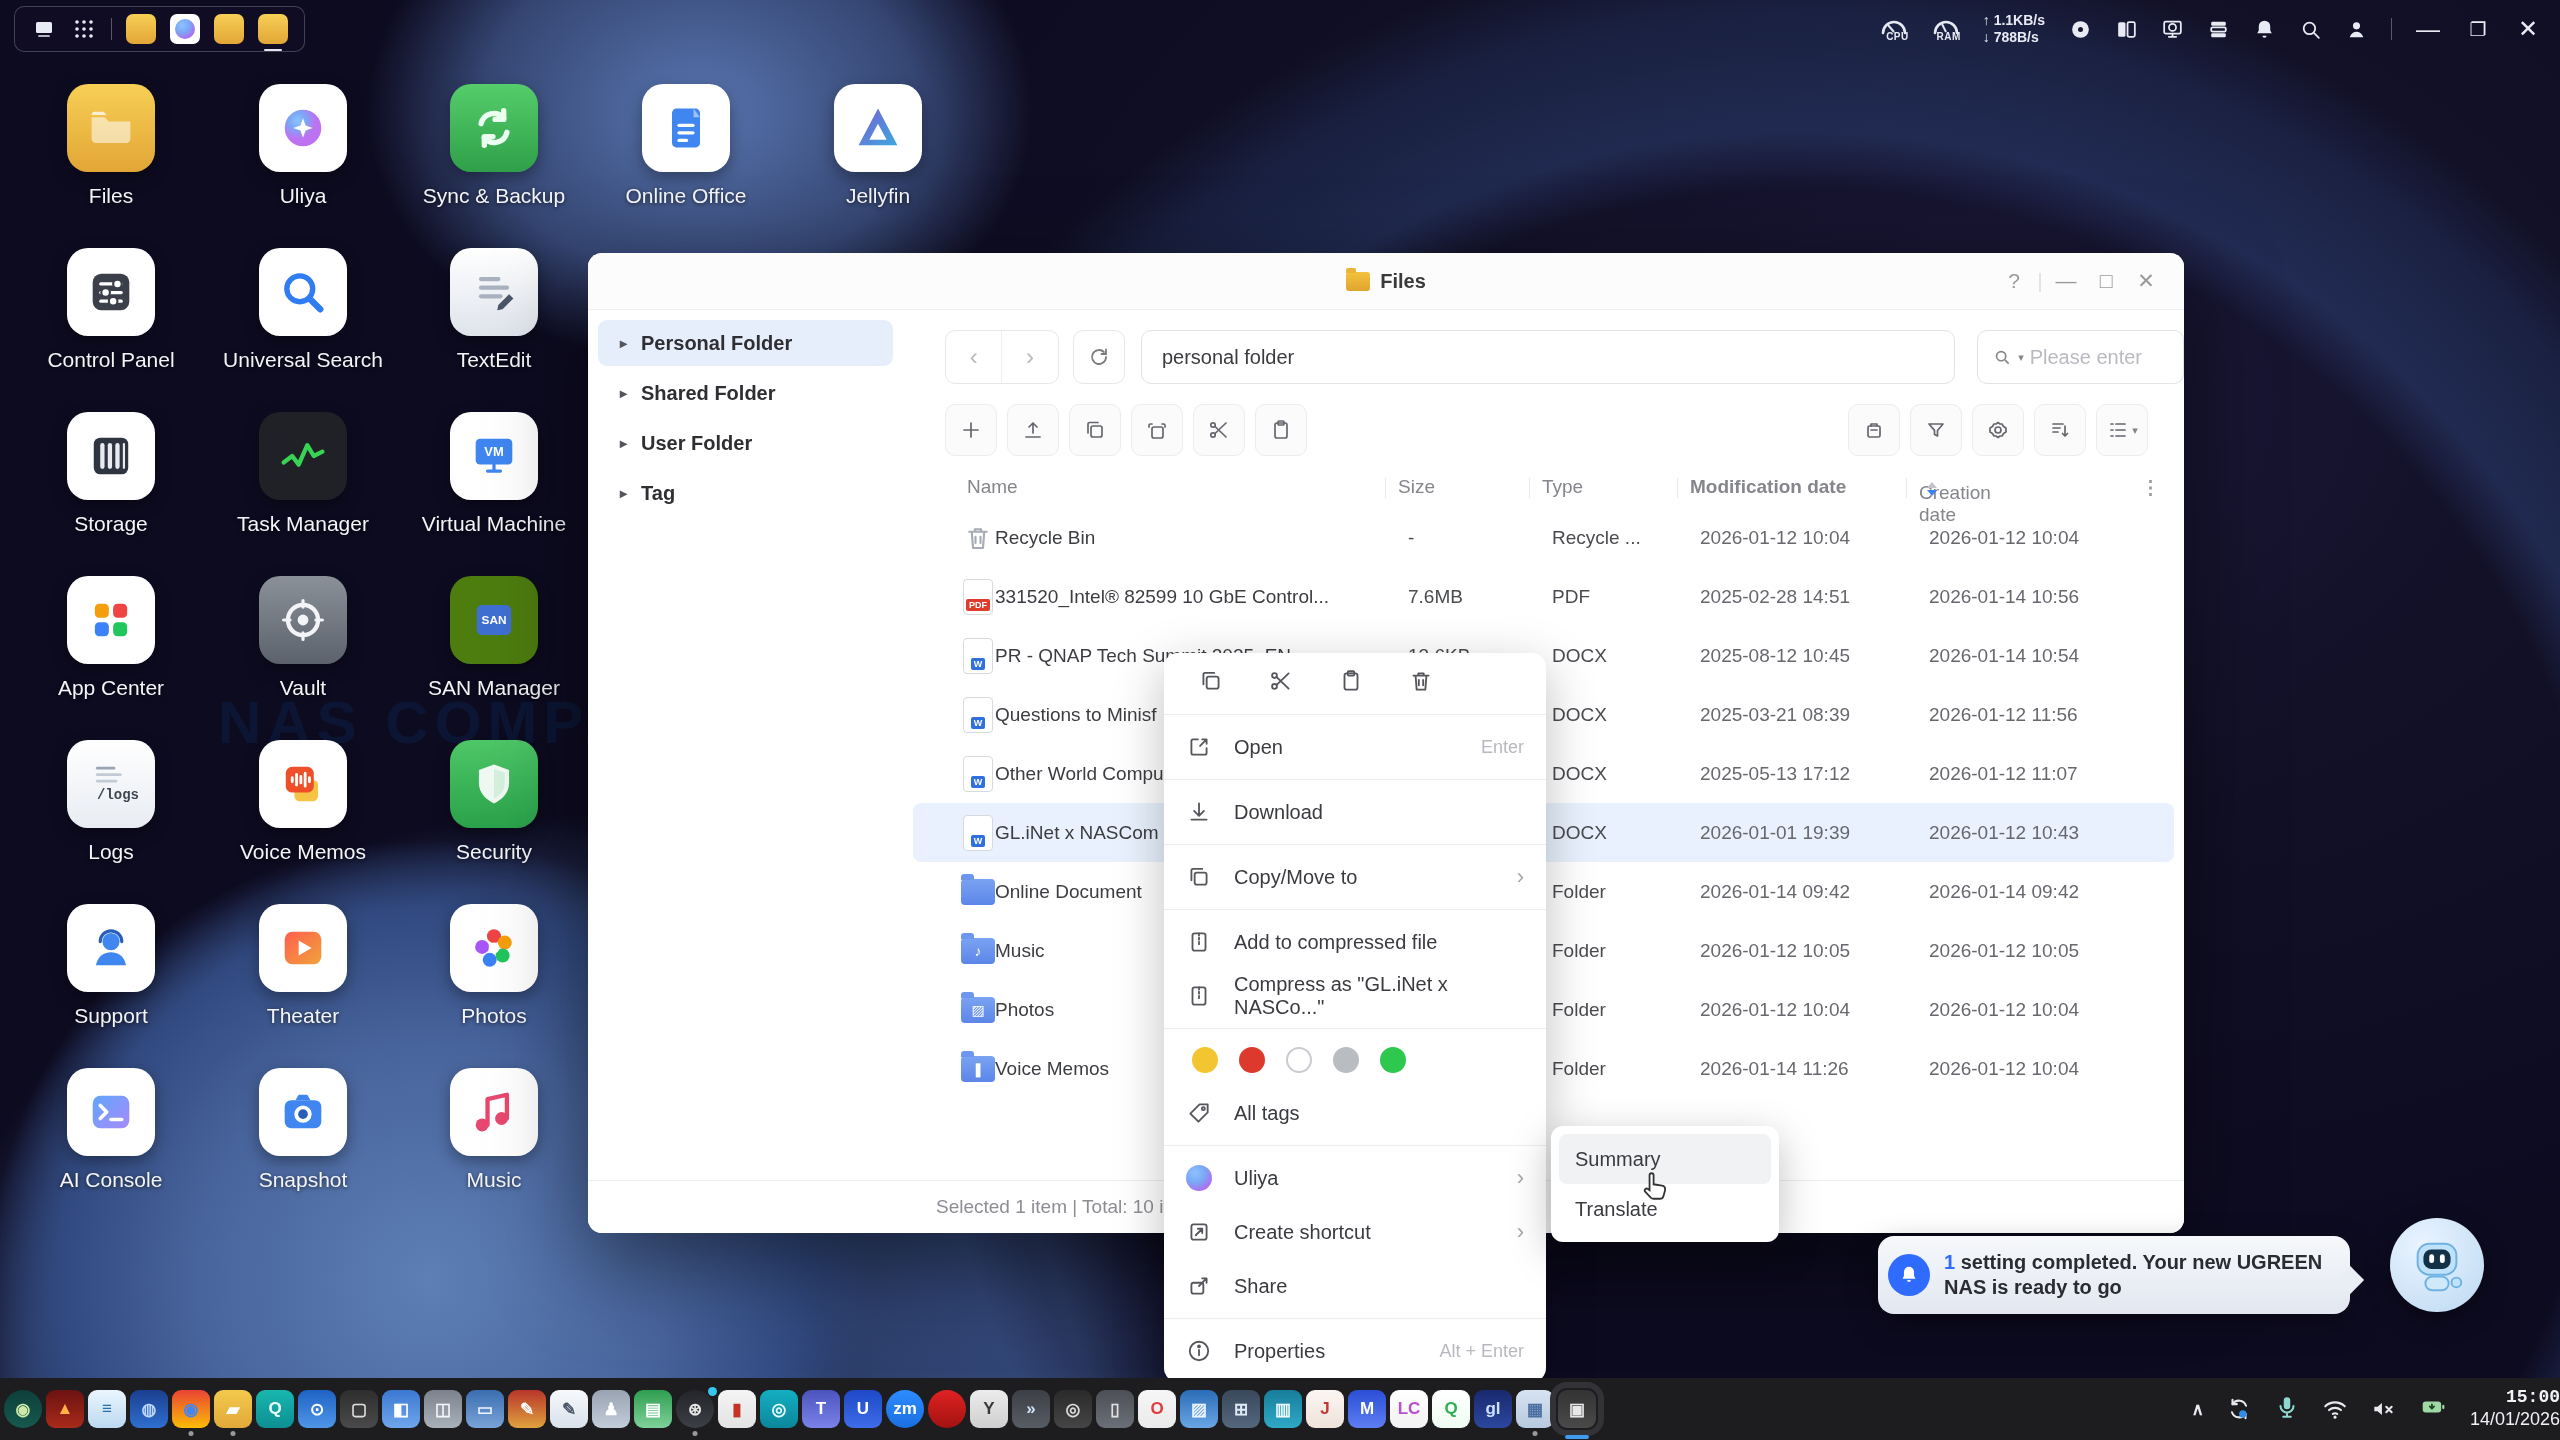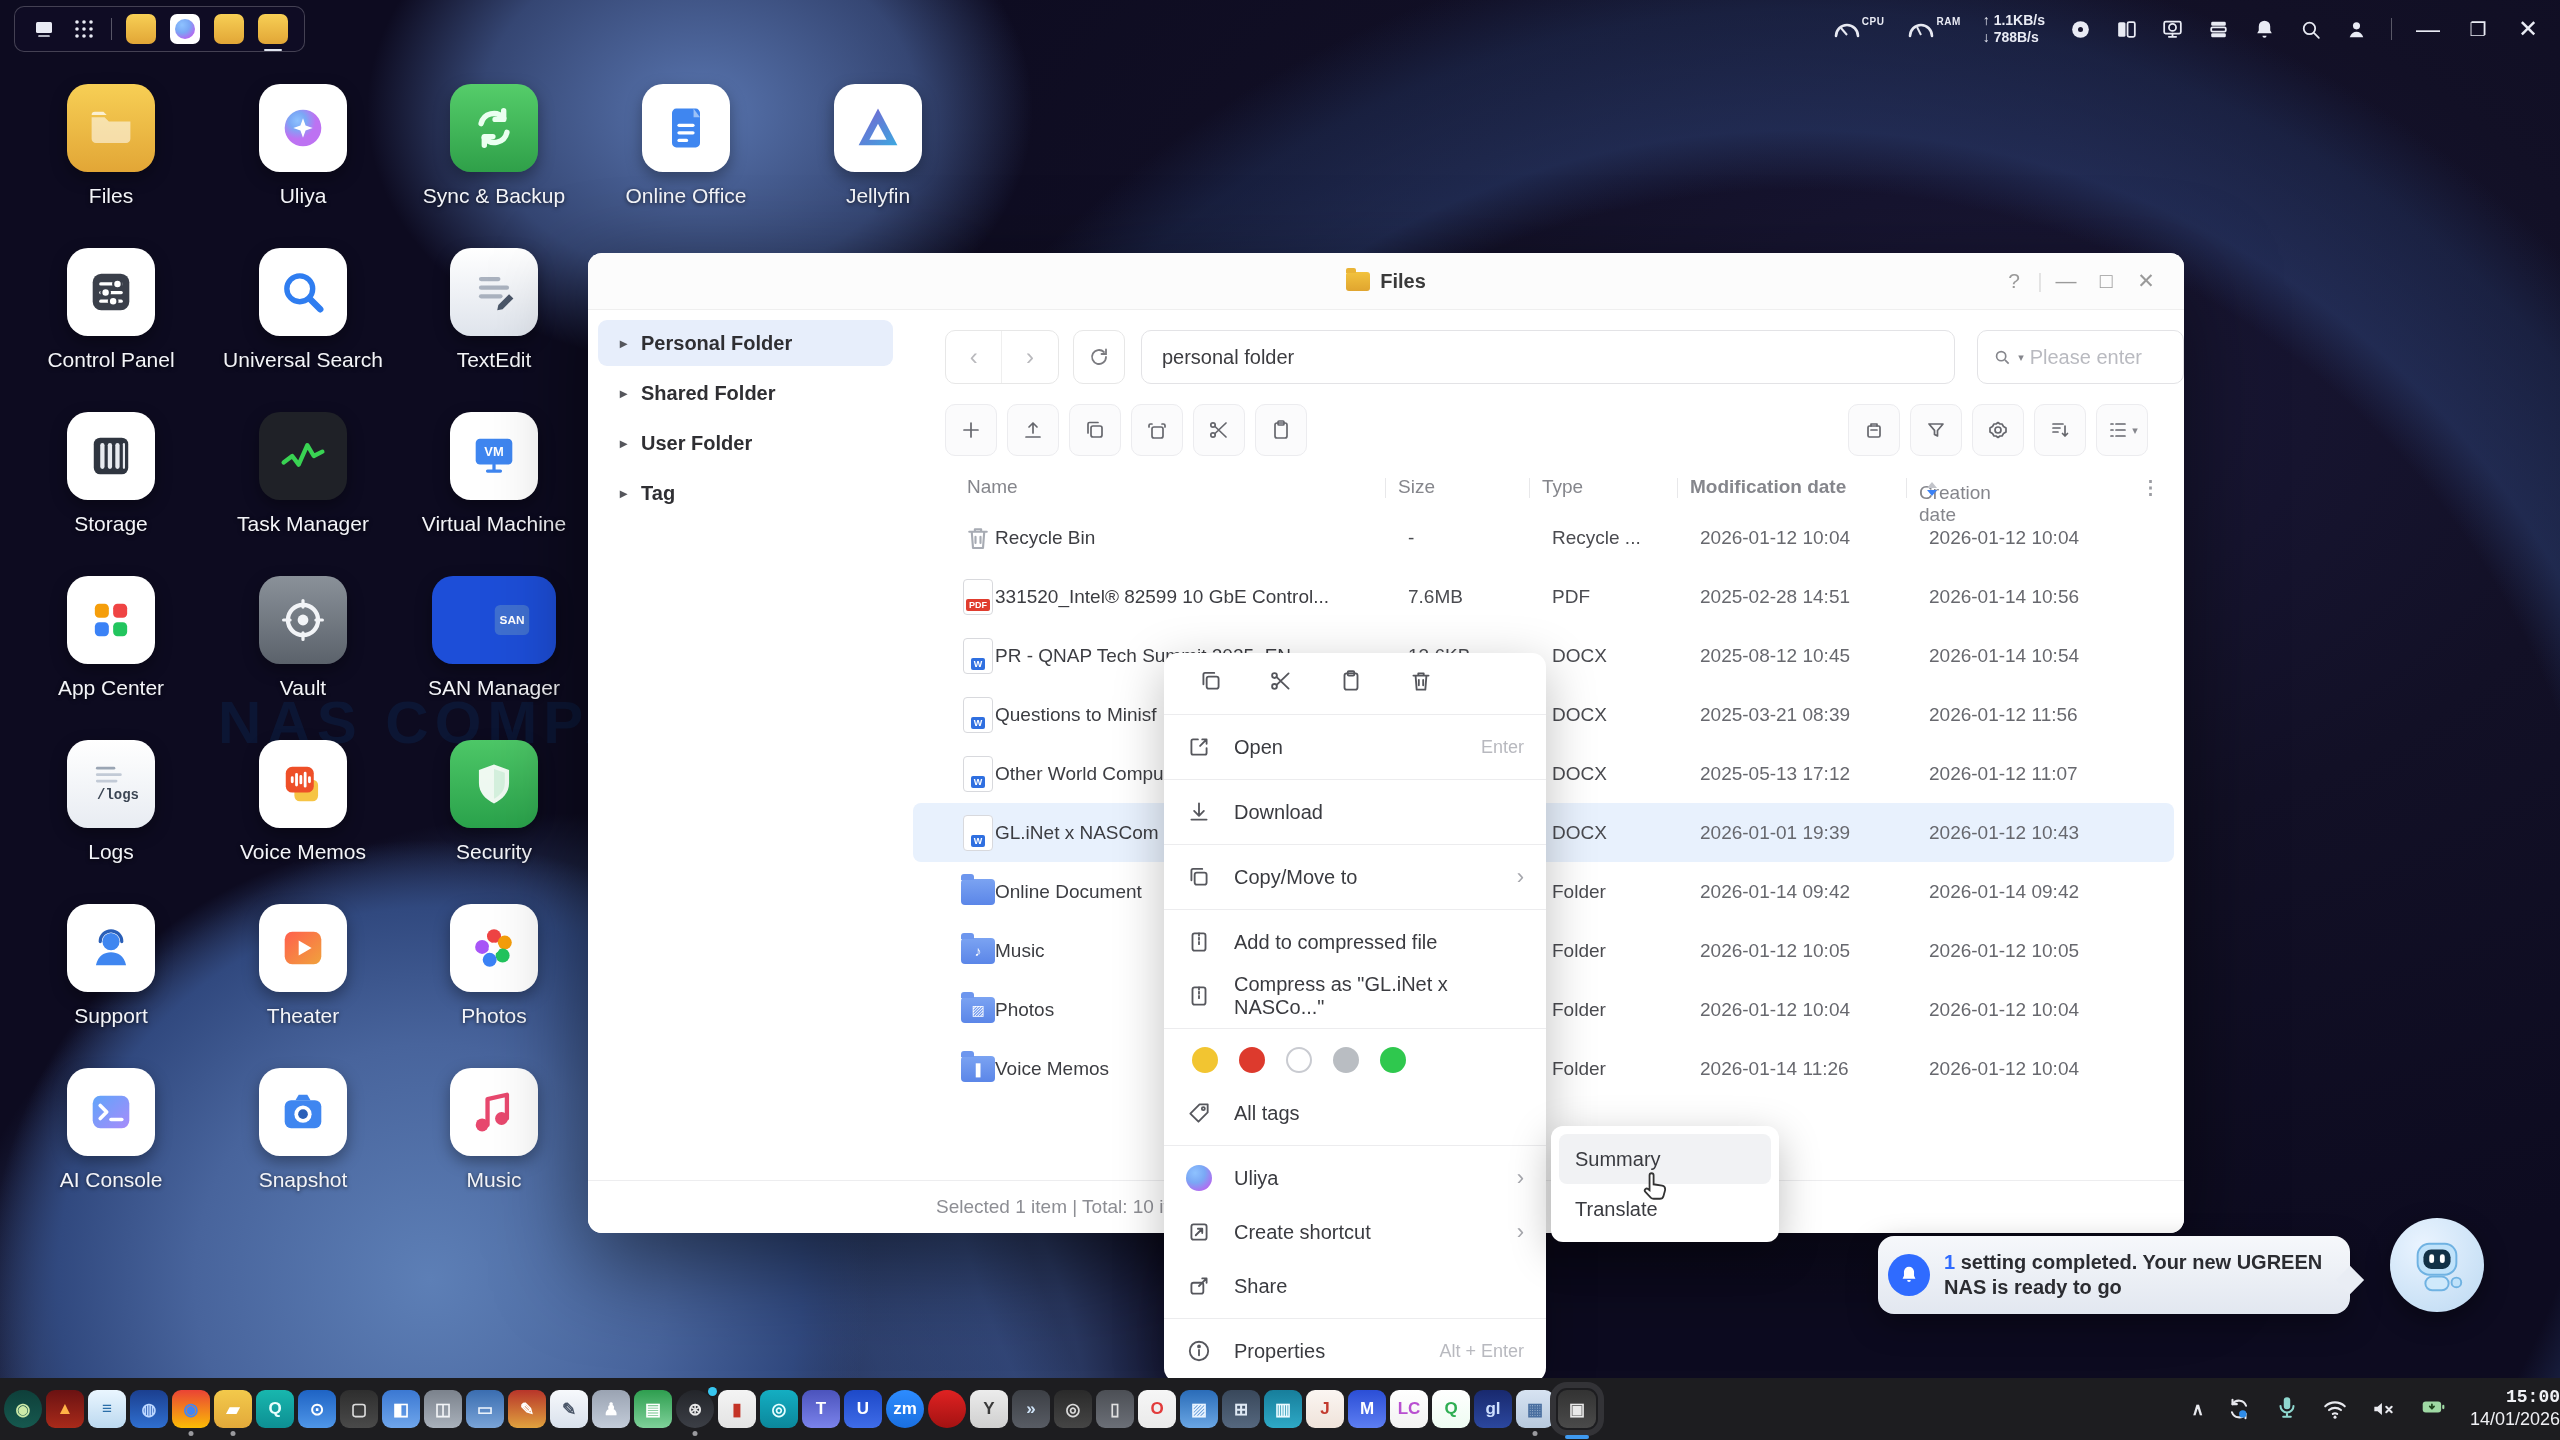--- a/index.html
+++ b/index.html
@@ -21,21 +21,21 @@
   .tb-pill{margin-left:14px;height:44px;display:flex;align-items:center;gap:14px;padding:0 16px;
     border:1px solid rgba(255,255,255,.22);border-radius:10px;background:rgba(18,14,40,.5);}
   .tb-div{width:1px;height:22px;background:rgba(255,255,255,.3);}
   .tb-tile{width:30px;height:30px;border-radius:7px;display:flex;align-items:center;justify-content:center;position:relative;}
   .tb-tile.folder{background:linear-gradient(180deg,#f7cf55,#e2a636);}
   .tb-tile.uliya{background:#fff;}
   .tb-tile .ul-dot{width:20px;height:20px;border-radius:50%;
     background:radial-gradient(circle at 35% 30%,#8ec2ff 0%,#7aa8f5 40%,#b26bf0 75%,#c97df2 100%);}
   .tb-tile.active::after{content:"";position:absolute;left:6px;bottom:-7px;width:18px;height:2px;background:#dfe4ef;border-radius:2px;}
   .tb-right{display:flex;align-items:center;gap:22px;margin-right:18px;}
-  .gauge{display:flex;flex-direction:row;align-items:flex-start;line-height:1;}
+  .gauge{display:flex;flex-direction:column;align-items:flex-end;line-height:1;}
   .gauge .lbl{font-size:10px;font-weight:bold;letter-spacing:.5px;margin-top:-3px;}
   .speeds{display:flex;flex-direction:column;gap:2px;font-size:14px;font-weight:bold;line-height:1.1;}
   .tb-ico{width:26px;height:26px;display:flex;align-items:center;justify-content:center;}
   .winctl{font-size:24px;color:#e9ebf4;width:28px;text-align:center;}
   
   .dicon{position:absolute;width:150px;display:flex;flex-direction:column;align-items:center;z-index:5;}
   .dtile{width:88px;height:88px;border-radius:21px;display:flex;align-items:center;justify-content:center;
     box-shadow:0 6px 16px rgba(0,0,0,.35);}
   .dlabel{margin-top:12px;font-size:21px;color:#f3f4f8;text-shadow:0 1px 4px rgba(0,0,0,.7);white-space:nowrap;}
   
@@ -394,21 +394,21 @@
       <div class="dtile" style="background:linear-gradient(180deg,#8a9199,#5b626b);">
           <svg width="56" height="56" viewBox="0 0 52 52">
             <circle cx="26" cy="26" r="14" fill="none" stroke="#f2f4f7" stroke-width="4"></circle>
             <circle cx="26" cy="26" r="5" fill="#f2f4f7"></circle>
             <path d="M26 8v6M26 38v6M8 26h6M38 26h6" stroke="#f2f4f7" stroke-width="3" stroke-linecap="round"></path>
           </svg>
         </div>
       <div class="dlabel">Vault</div>
       </div>
       <div class="dicon" style="left:419px;top:576px;">
-      <div class="dtile" style="background:#1d4ed8;padding-left:36px;">
+      <div class="dtile" style="background:#4d7c0f;">
           <svg width="56" height="56" viewBox="0 0 52 52">
             <rect x="10" y="12" width="32" height="28" rx="5" fill="#3f6fd0"></rect>
             <text x="26" y="30" text-anchor="middle" font-size="11" font-weight="bold" fill="#fff" font-family="Liberation Sans">SAN</text>
           </svg>
         </div>
       <div class="dlabel">SAN Manager</div>
       </div>
       <div class="dicon" style="left:36px;top:740px;">
       <div class="dtile" style="background:linear-gradient(180deg,#ffffff,#e8ecf2);">
           <svg width="56" height="56" viewBox="0 0 52 52">

